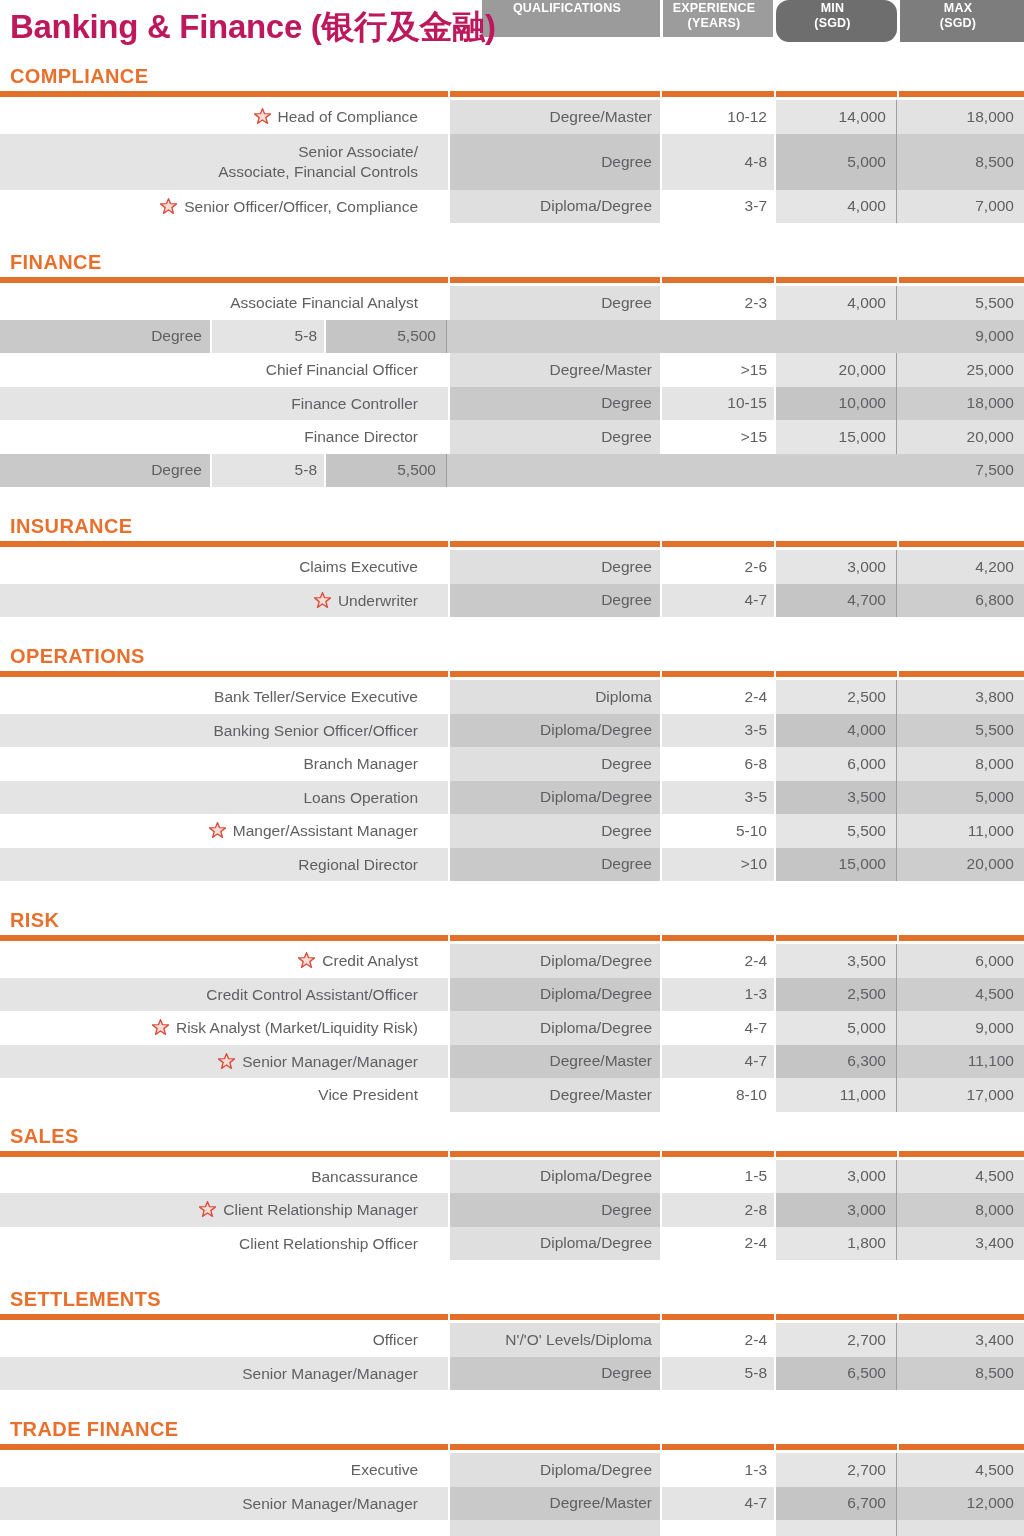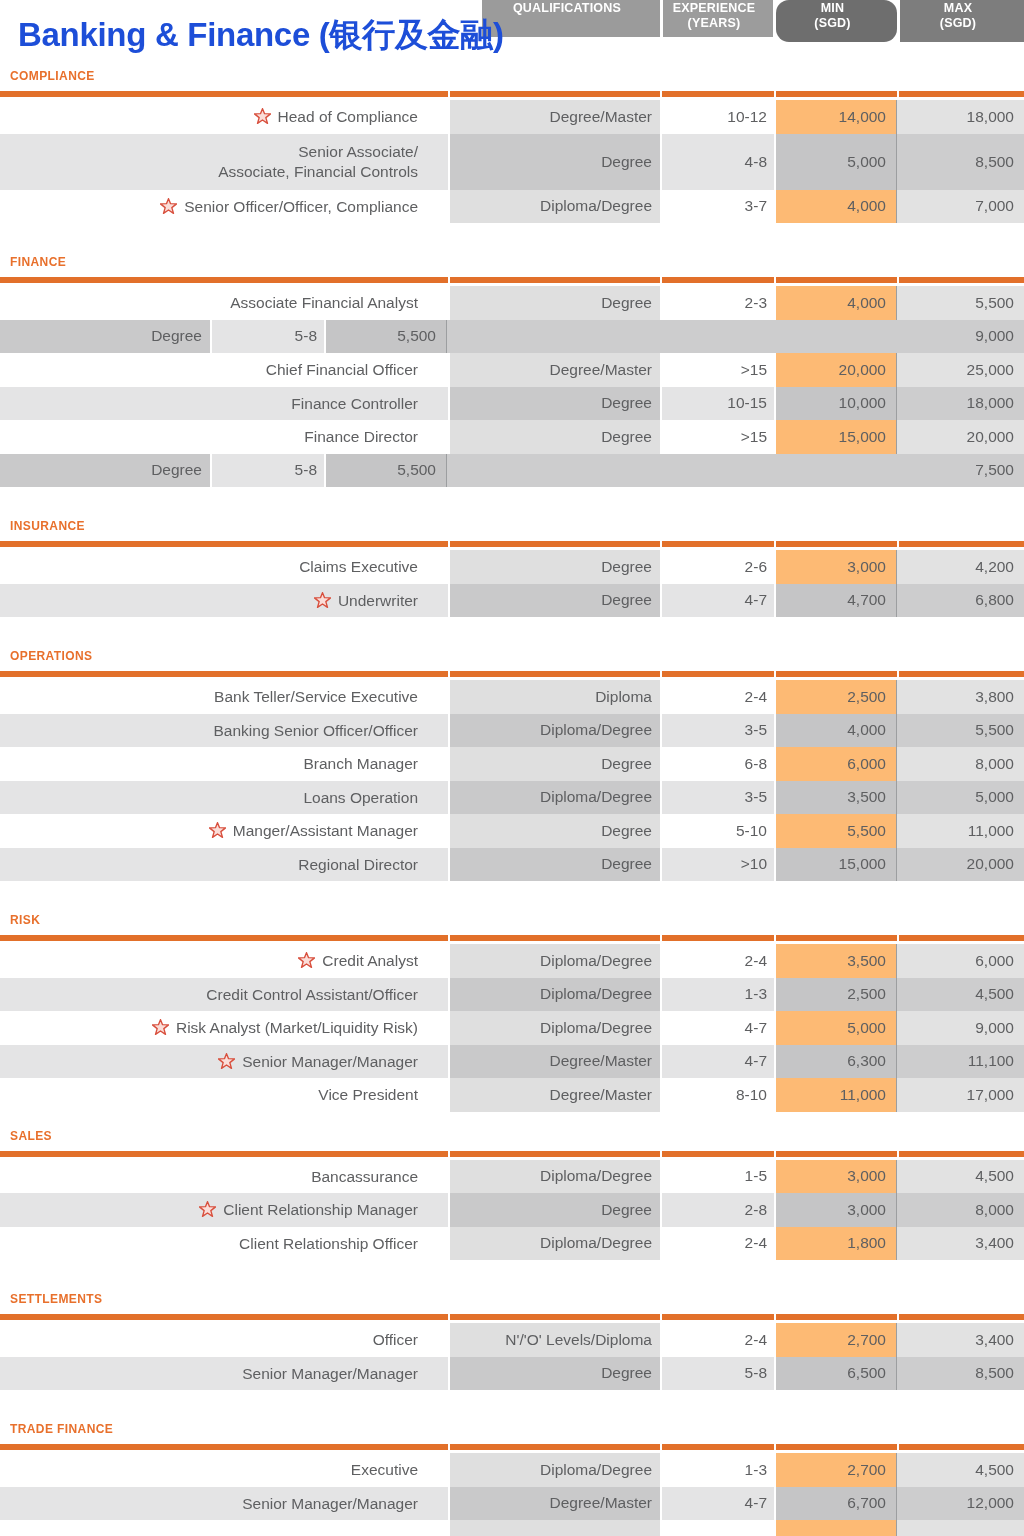--- a/index.html
+++ b/index.html
@@ -17,49 +17,49 @@
     position:absolute; top:0; box-sizing:border-box;
     display:flex; flex-direction:column; align-items:center;
     padding:1px 8px 0 0; color:#fff; font-weight:bold;
     font-size:12.5px; line-height:15px; letter-spacing:0.2px;
   }
   .hb-qual { left:482px; width:178px; height:37px; background:#9b9b9b; }
   .hb-exp  { left:663px; width:110px; height:37px; background:#9c9c9c; }
   .hb-min  { left:776px; width:121px; height:42px; background:#6e6e6e;border-radius:13px; }
   .hb-max  { left:900px; width:124px; height:42px; background:#7d7d7d; }
   .page-title {
-    position:absolute; top:5px; left:10px; margin:8px; z-index:2;
+    position:absolute; top:5px; left:10px; margin:0; z-index:2;
     font-size:33px; font-weight:bold; letter-spacing:-0.3px;
-    color:#1d4ed8; white-space:nowrap;
+    color:#be185d; white-space:nowrap;
   }
 
   
   .section { margin-top:29px; }
   .section.tight { margin-top:14px; }
   .section:first-of-type { margin-top:25px; }
   .section-title {
-    margin:0 0 0 10px; font-size:12px; font-weight:bold;
+    margin:0 0 0 10px; font-size:20px; font-weight:bold;
     color:#e8702c; letter-spacing:0.4px; line-height:20px;
   }
   .rule { display:flex; height:6px; margin-top:5px; }
   .rule span { background:#e2702a; height:6px; margin-right:2px; }
   .rule .rs0 { width:448px; }
   .rule .rs1 { width:210px; }
   .rule .rs2 { width:112px; }
   .rule .rs3 { width:121px; }
   .rule .rs4 { width:125px; margin-right:0; flex:1; }
 
   .rows { margin-top:3px; }
   .row { display:flex; height:33.5px; font-size:15.5px; }
   .row.tall { height:56px; }
   .cell { display:flex; align-items:center; justify-content:flex-end; box-sizing:border-box; }
   .c-title { width:448px; margin-right:2px; padding-right:30px; text-align:right; }
   .c-qual  { width:210px; margin-right:2px; padding-right:8px;  background:#dfdfdf; }
   .c-exp   { width:112px; margin-right:2px; padding-right:7px; }
-  .c-min   { width:121px; padding-right:10px; background:#fdba74; border-right:1px solid #9c9ea0; }
+  .c-min   { width:121px; padding-right:10px; background:#e5e5e5; border-right:1px solid #9c9ea0; }
   .c-max   { flex:1; padding-right:10px; background:#e2e2e2; }
   .row.striped .c-title, .row.striped .c-exp { background:#e4e4e5; }
   .row.striped .c-qual { background:#c9c9ca; }
   .row.striped .c-min  { background:#c5c5c6; }
   .row.striped .c-max  { background:#cdcdce; }
   .title-text { white-space:pre-line; line-height:1.25; }
   .star-icon { flex:0 0 auto; margin-right:7px; display:block; }
 </style>
 </head>
 <body>

